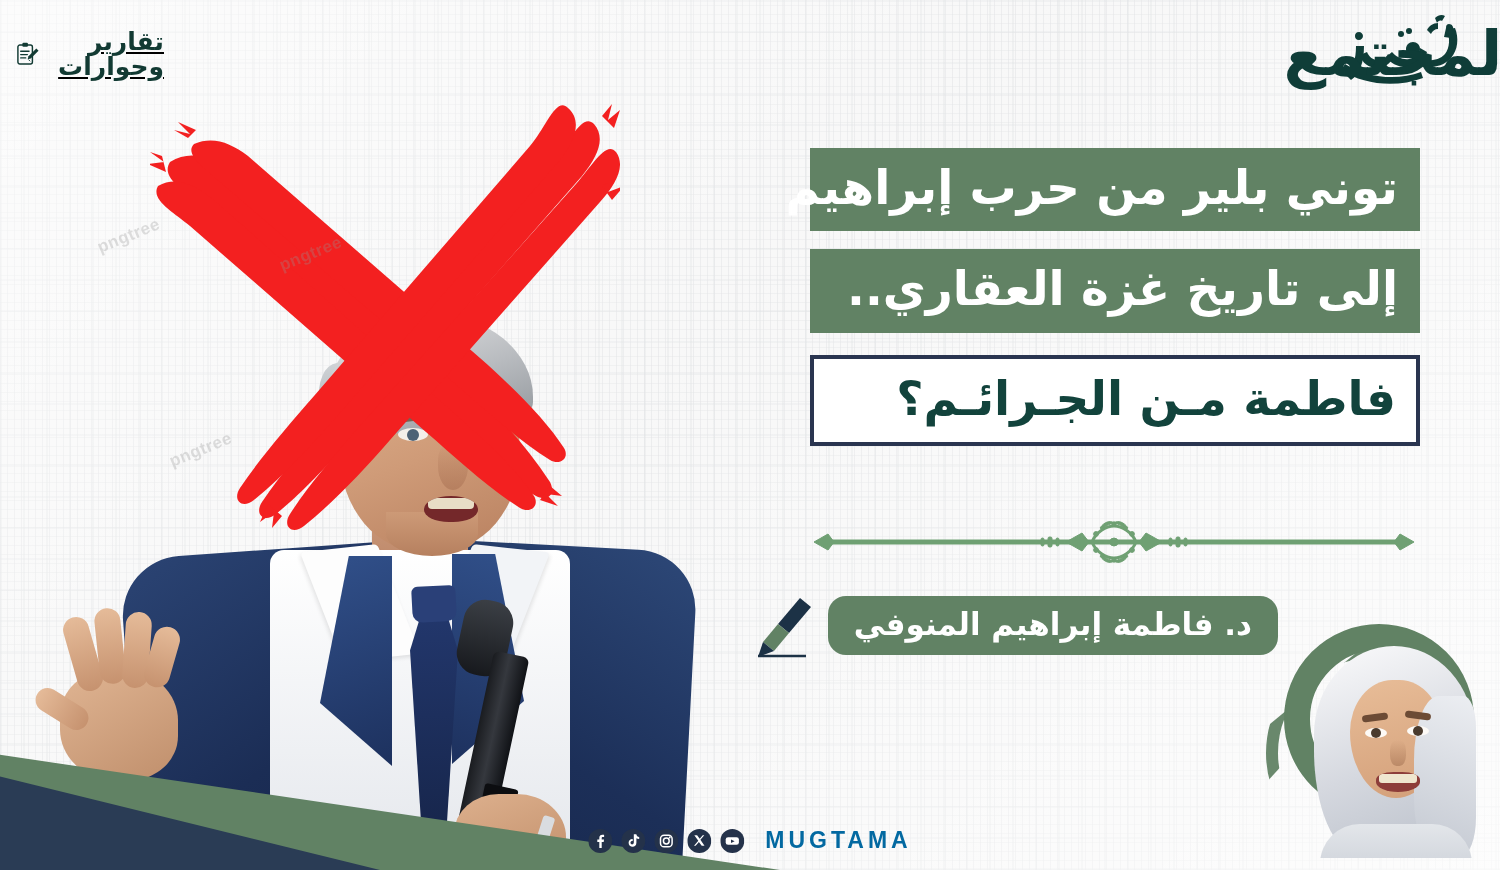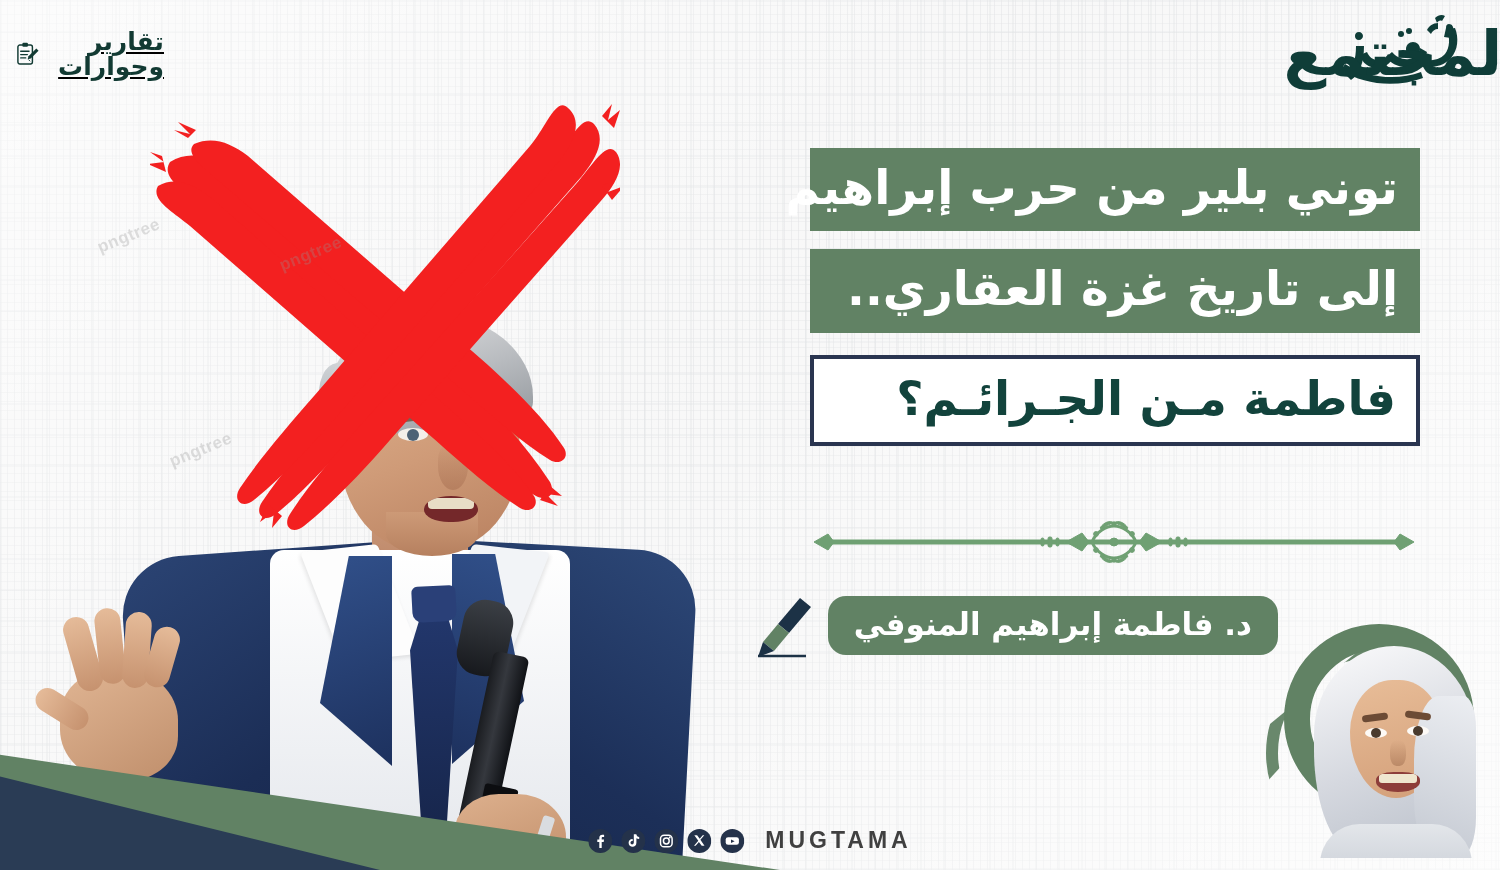--- a/index.html
+++ b/index.html
@@ -280,21 +280,21 @@
   
   .footer-social {
     position:absolute; left:50%; transform:translateX(-50%);
     bottom:16px;
     display:flex; align-items:center; gap:9px;
   }
   .soc { width:24px; height:24px; display:block; }
   .brand-word {
     margin-left:12px;
     font-size:23px; font-weight:700; letter-spacing:4px;
-    color:#404040;
+    color:#0369a1;
     font-family:"Liberation Sans",sans-serif;
   }
 </style>
 </head>
 <body>
 
 <div class="canvas">
 
   <div class="bg-texture"></div>
   <div class="bg-wash"></div>

